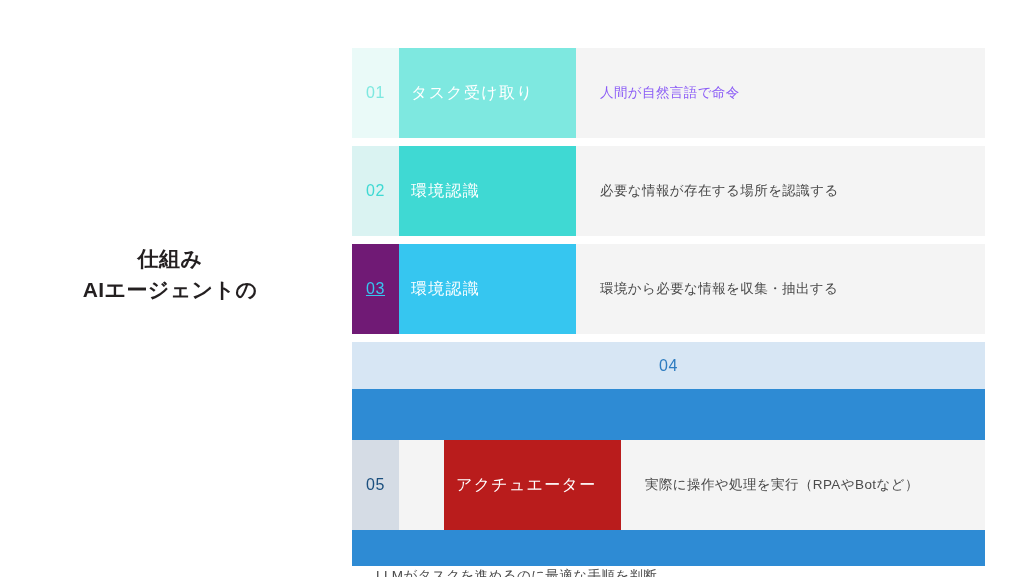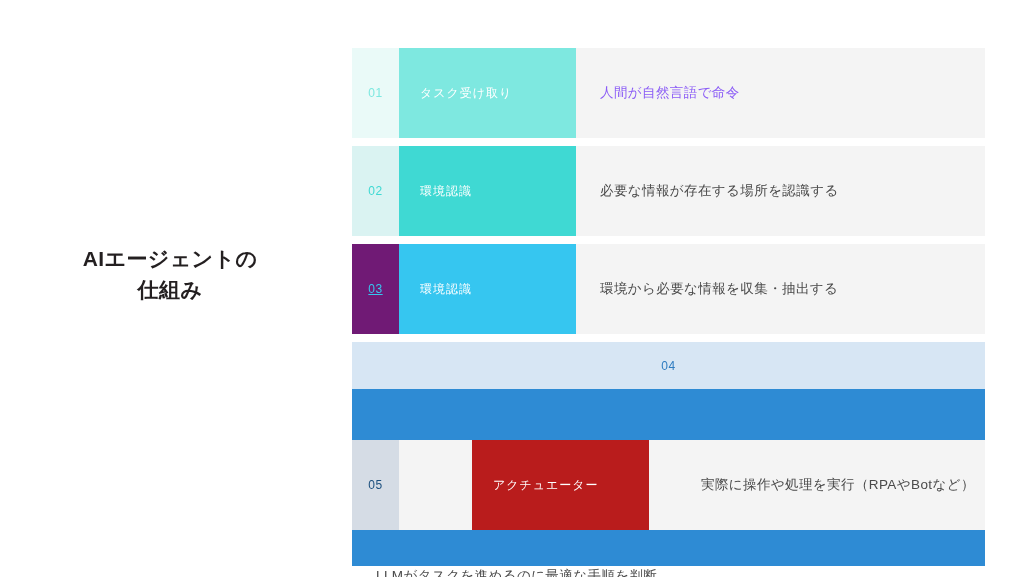--- a/index.html
+++ b/index.html
@@ -53,41 +53,40 @@
   .row {
     position: relative;
     display: flex;
     align-items: stretch;
     height: 90px;
     margin-bottom: 8px;
     background: #f4f4f4;
   }
   .row:last-child {
     margin-bottom: 0;
-    gap: 28px;
   }
 
   .row-number {
     flex: 0 0 47px;
     display: flex;
     align-items: center;
     justify-content: center;
-    font-size: 12px;
+    font-size: 16px;
     font-weight: 400;
     letter-spacing: 0.04em;
   }
 
   .row-label {
     flex: 0 0 177px;
     display: flex;
     align-items: center;
-    padding-left: 21px;
+    padding-left: 12px;
     box-sizing: border-box;
     color: #ffffff;
-    font-size: 12px;
+    font-size: 16px;
     line-height: 1.2;
     letter-spacing: 0.08em;
     white-space: nowrap;
   }
 
   .row-desc {
     flex: 1 1 auto;
     display: flex;
     align-items: center;
     padding-left: 24px;
@@ -99,22 +98,22 @@
     letter-spacing: 0.03em;
     white-space: nowrap;
   }
 </style>
 </head>
 <body style="background: rgb(255, 255, 255);">
 
 <div class="slide">
 
   <div class="title-block">
+    <span class="title-line" style="color: rgb(35, 31, 32);">仕組み</span>
     <span class="title-line" style="color: rgb(35, 31, 32);">AIエージェントの</span>
-    <span class="title-line" style="color: rgb(35, 31, 32);">仕組み</span>
   </div>
 
   <div class="rows">
 
     <div class="row" style="background: rgb(244, 244, 244);">
       <div class="row-number" style="background: rgb(234, 250, 248); color: rgb(126, 232, 224);">01</div>
       <div class="row-label" style="background: rgb(126, 232, 224);">タスク受け取り</div>
       <div class="row-desc" style="color: #8b5cf6;">人間が自然言語で命令</div>
     </div>
 

